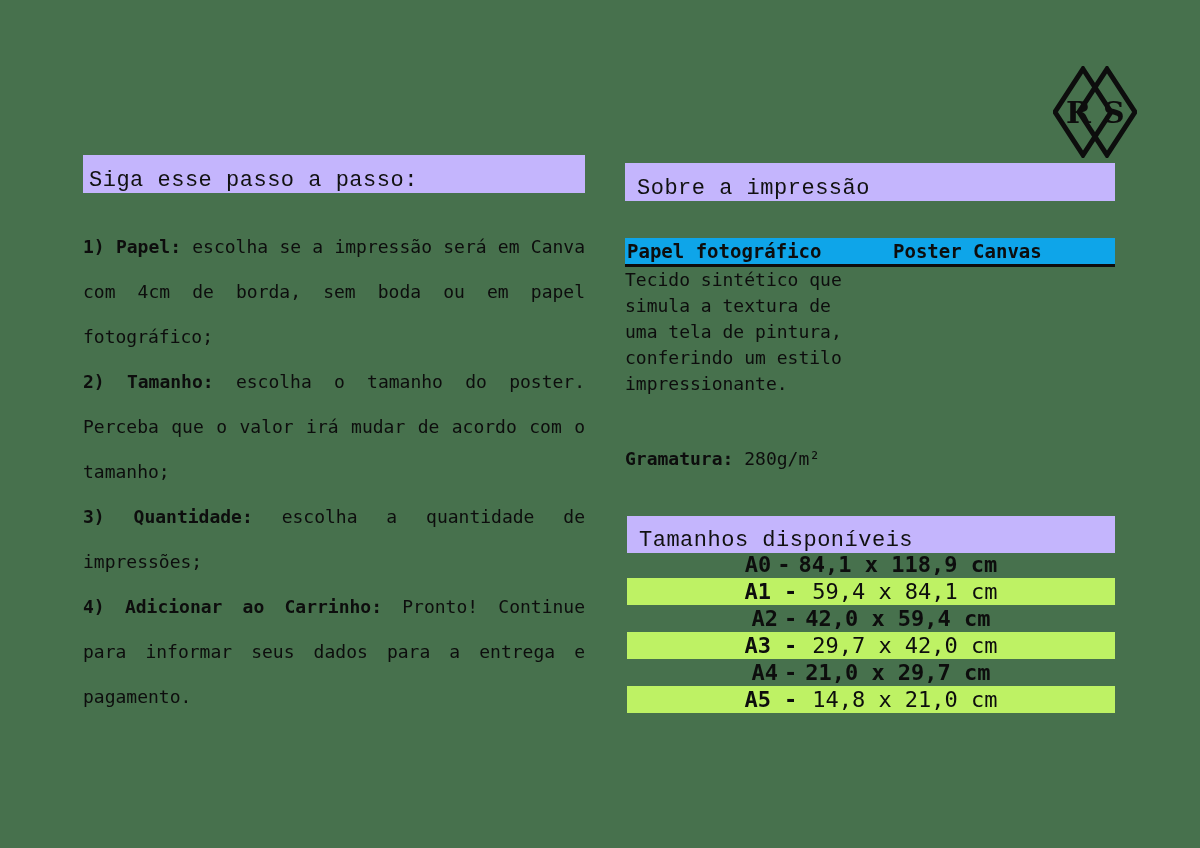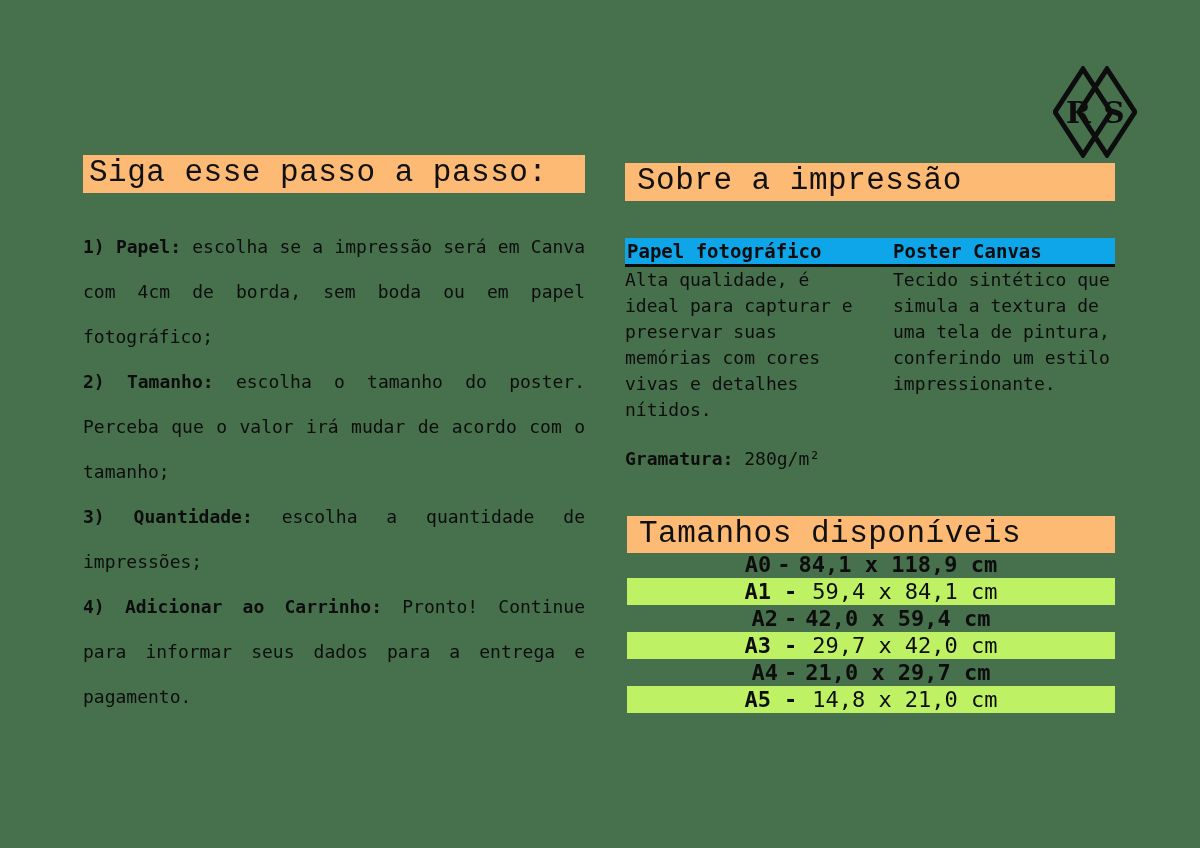--- a/index.html
+++ b/index.html
@@ -19,25 +19,25 @@
   .logo text {
     font-family: "DejaVu Serif", serif;
     font-weight: bold;
     font-size: 30px;
     fill: #0d0d0d;
   }
 
   
   .banner {
     position:absolute;
-    background:#fdba74;
+    background:#c4b5fd;
     display:flex;
-    align-items:flex-start;
+    align-items:flex-end;
     font-family:"Liberation Mono", monospace;
-    font-size:31px;
+    font-size:22px;
     letter-spacing:0.5px;
     color:#111;
   }
   .banner-left  { left:83px;  top:155px; width:502px; height:38px; padding-left:6px;  box-sizing:border-box; }
   .banner-right { left:625px; top:155px; width:490px; height:38px; padding-left:12px; box-sizing:border-box;margin-top:8px; }
   .banner-sizes { left:627px; top:516px; width:488px; height:37px; padding-left:12px; box-sizing:border-box; }
 
   
   .steps {
     position:absolute; left:83px; top:224px; width:502px;
@@ -111,23 +111,20 @@
   <div class="banner banner-right">
     <span>Sobre a impressão</span>
   </div>
 
   <div class="compare-head">
     <div class="c1">Papel fotográfico</div>
     <div class="c2">Poster Canvas</div>
   </div>
 
   <div class="compare-body">
-    <div class="c1">
-      <div class="desc">Alta qualidade, é ideal para capturar e preservar suas memórias com cores vivas e detalhes nítidos.</div>
-    </div>
     <div class="c2">Tecido sintético que simula a textura de uma tela de pintura, conferindo um estilo impressionante.</div>
   </div>
 
   <div class="gramatura">
     <div class="c2">
       <span class="b">Gramatura:</span>
       <span>280g/m²</span>
     </div>
   </div>
 

